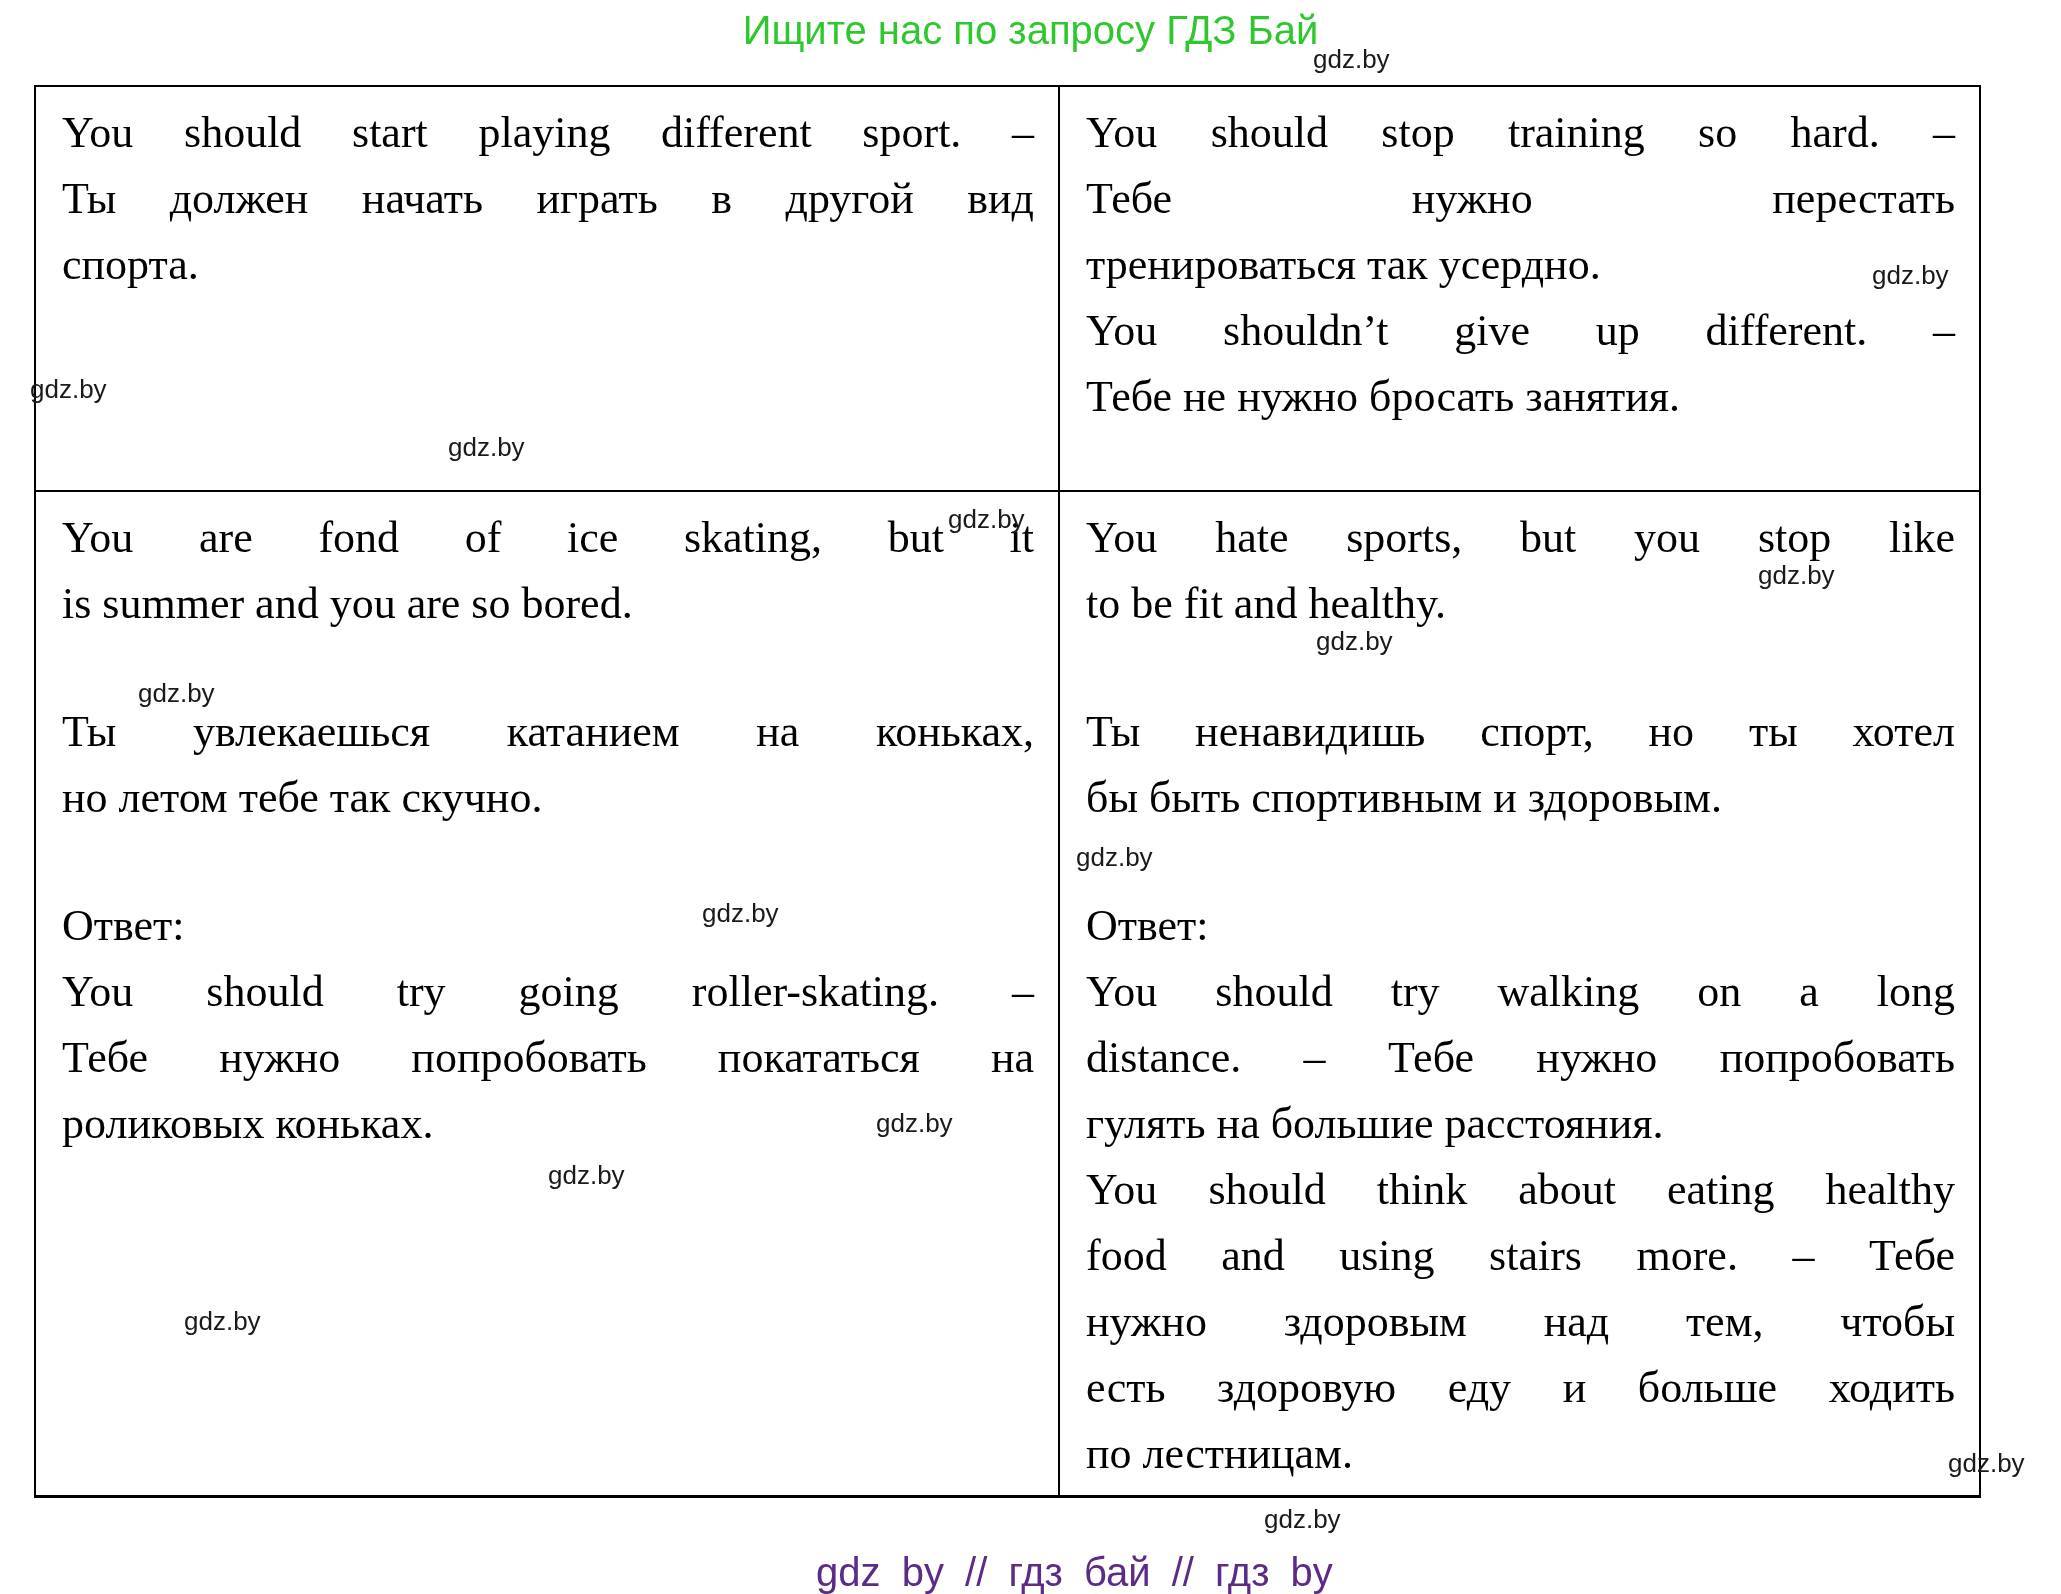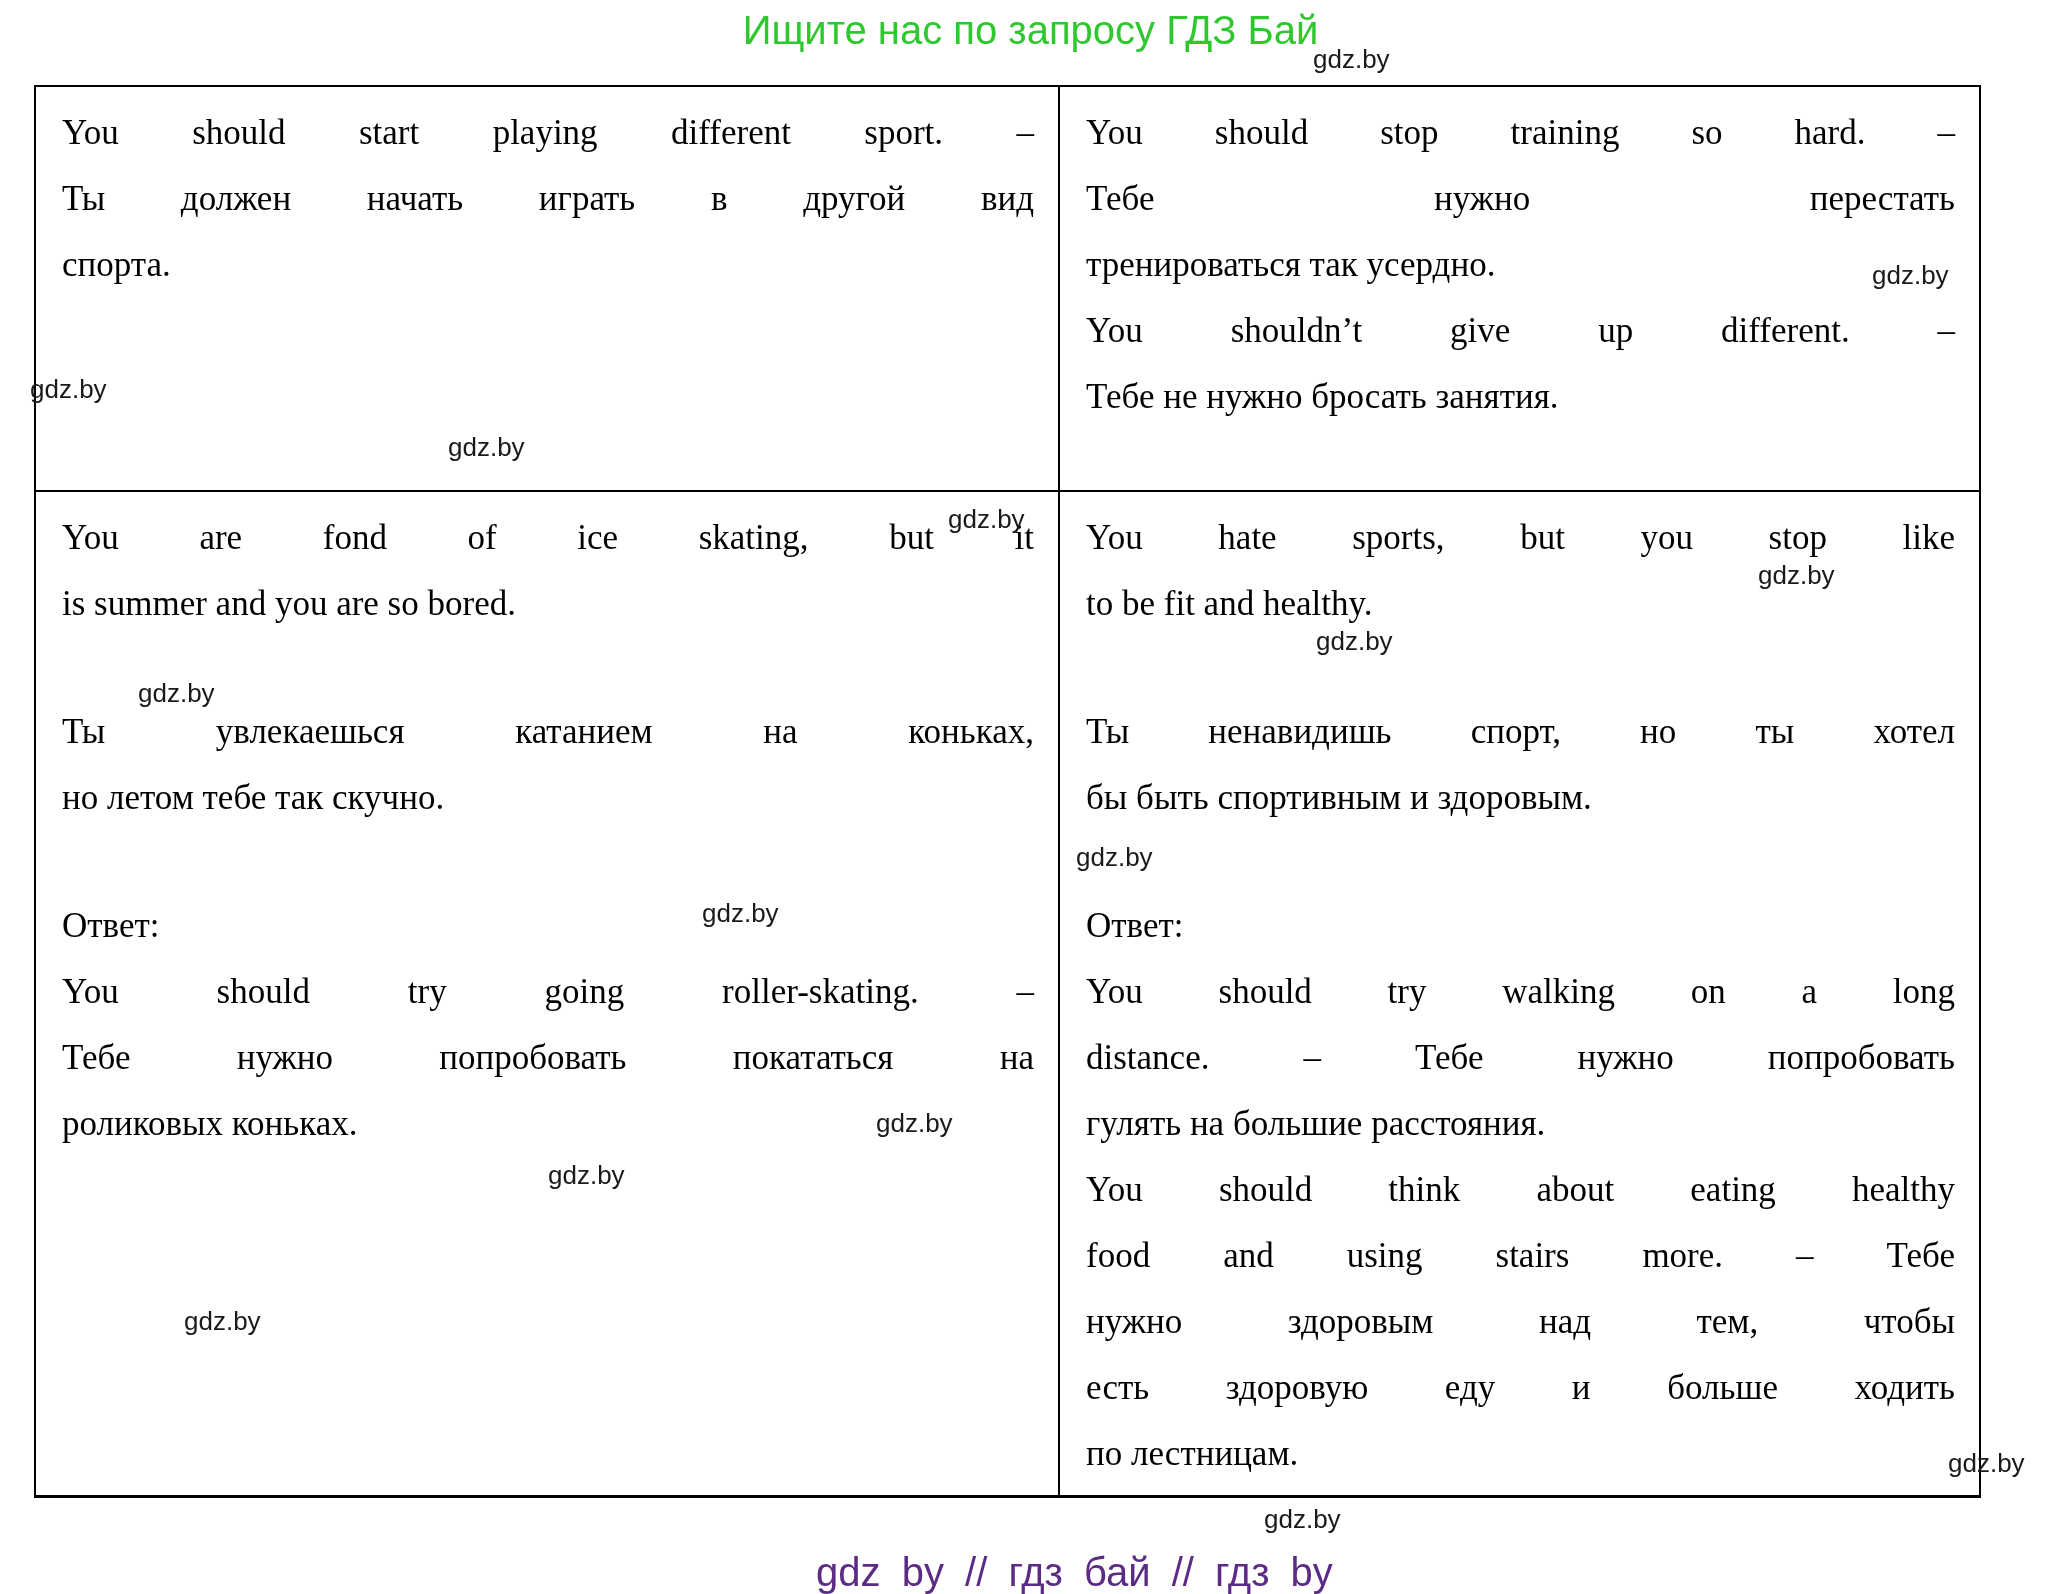--- a/index.html
+++ b/index.html
@@ -36,21 +36,21 @@
     border-bottom-width: 3px;
     display: grid;
     grid-template-columns: 1024px 1fr;
     grid-template-rows: 405px 1fr;
     background: #ffffff;
   }
 
   .cell {
     box-sizing: border-box;
     padding: 13px 24px 0 26px;
-    font-size: 35px;
+    font-size: 44px;
     color: #000000;
     overflow: hidden;
   }
   .cell.c1 { border-right: 2px solid var(--border); }
   .cell.r1 { border-bottom: 2px solid var(--border); }
 
   .line {
     height: 66px;
     line-height: 66px;
     white-space: normal;

